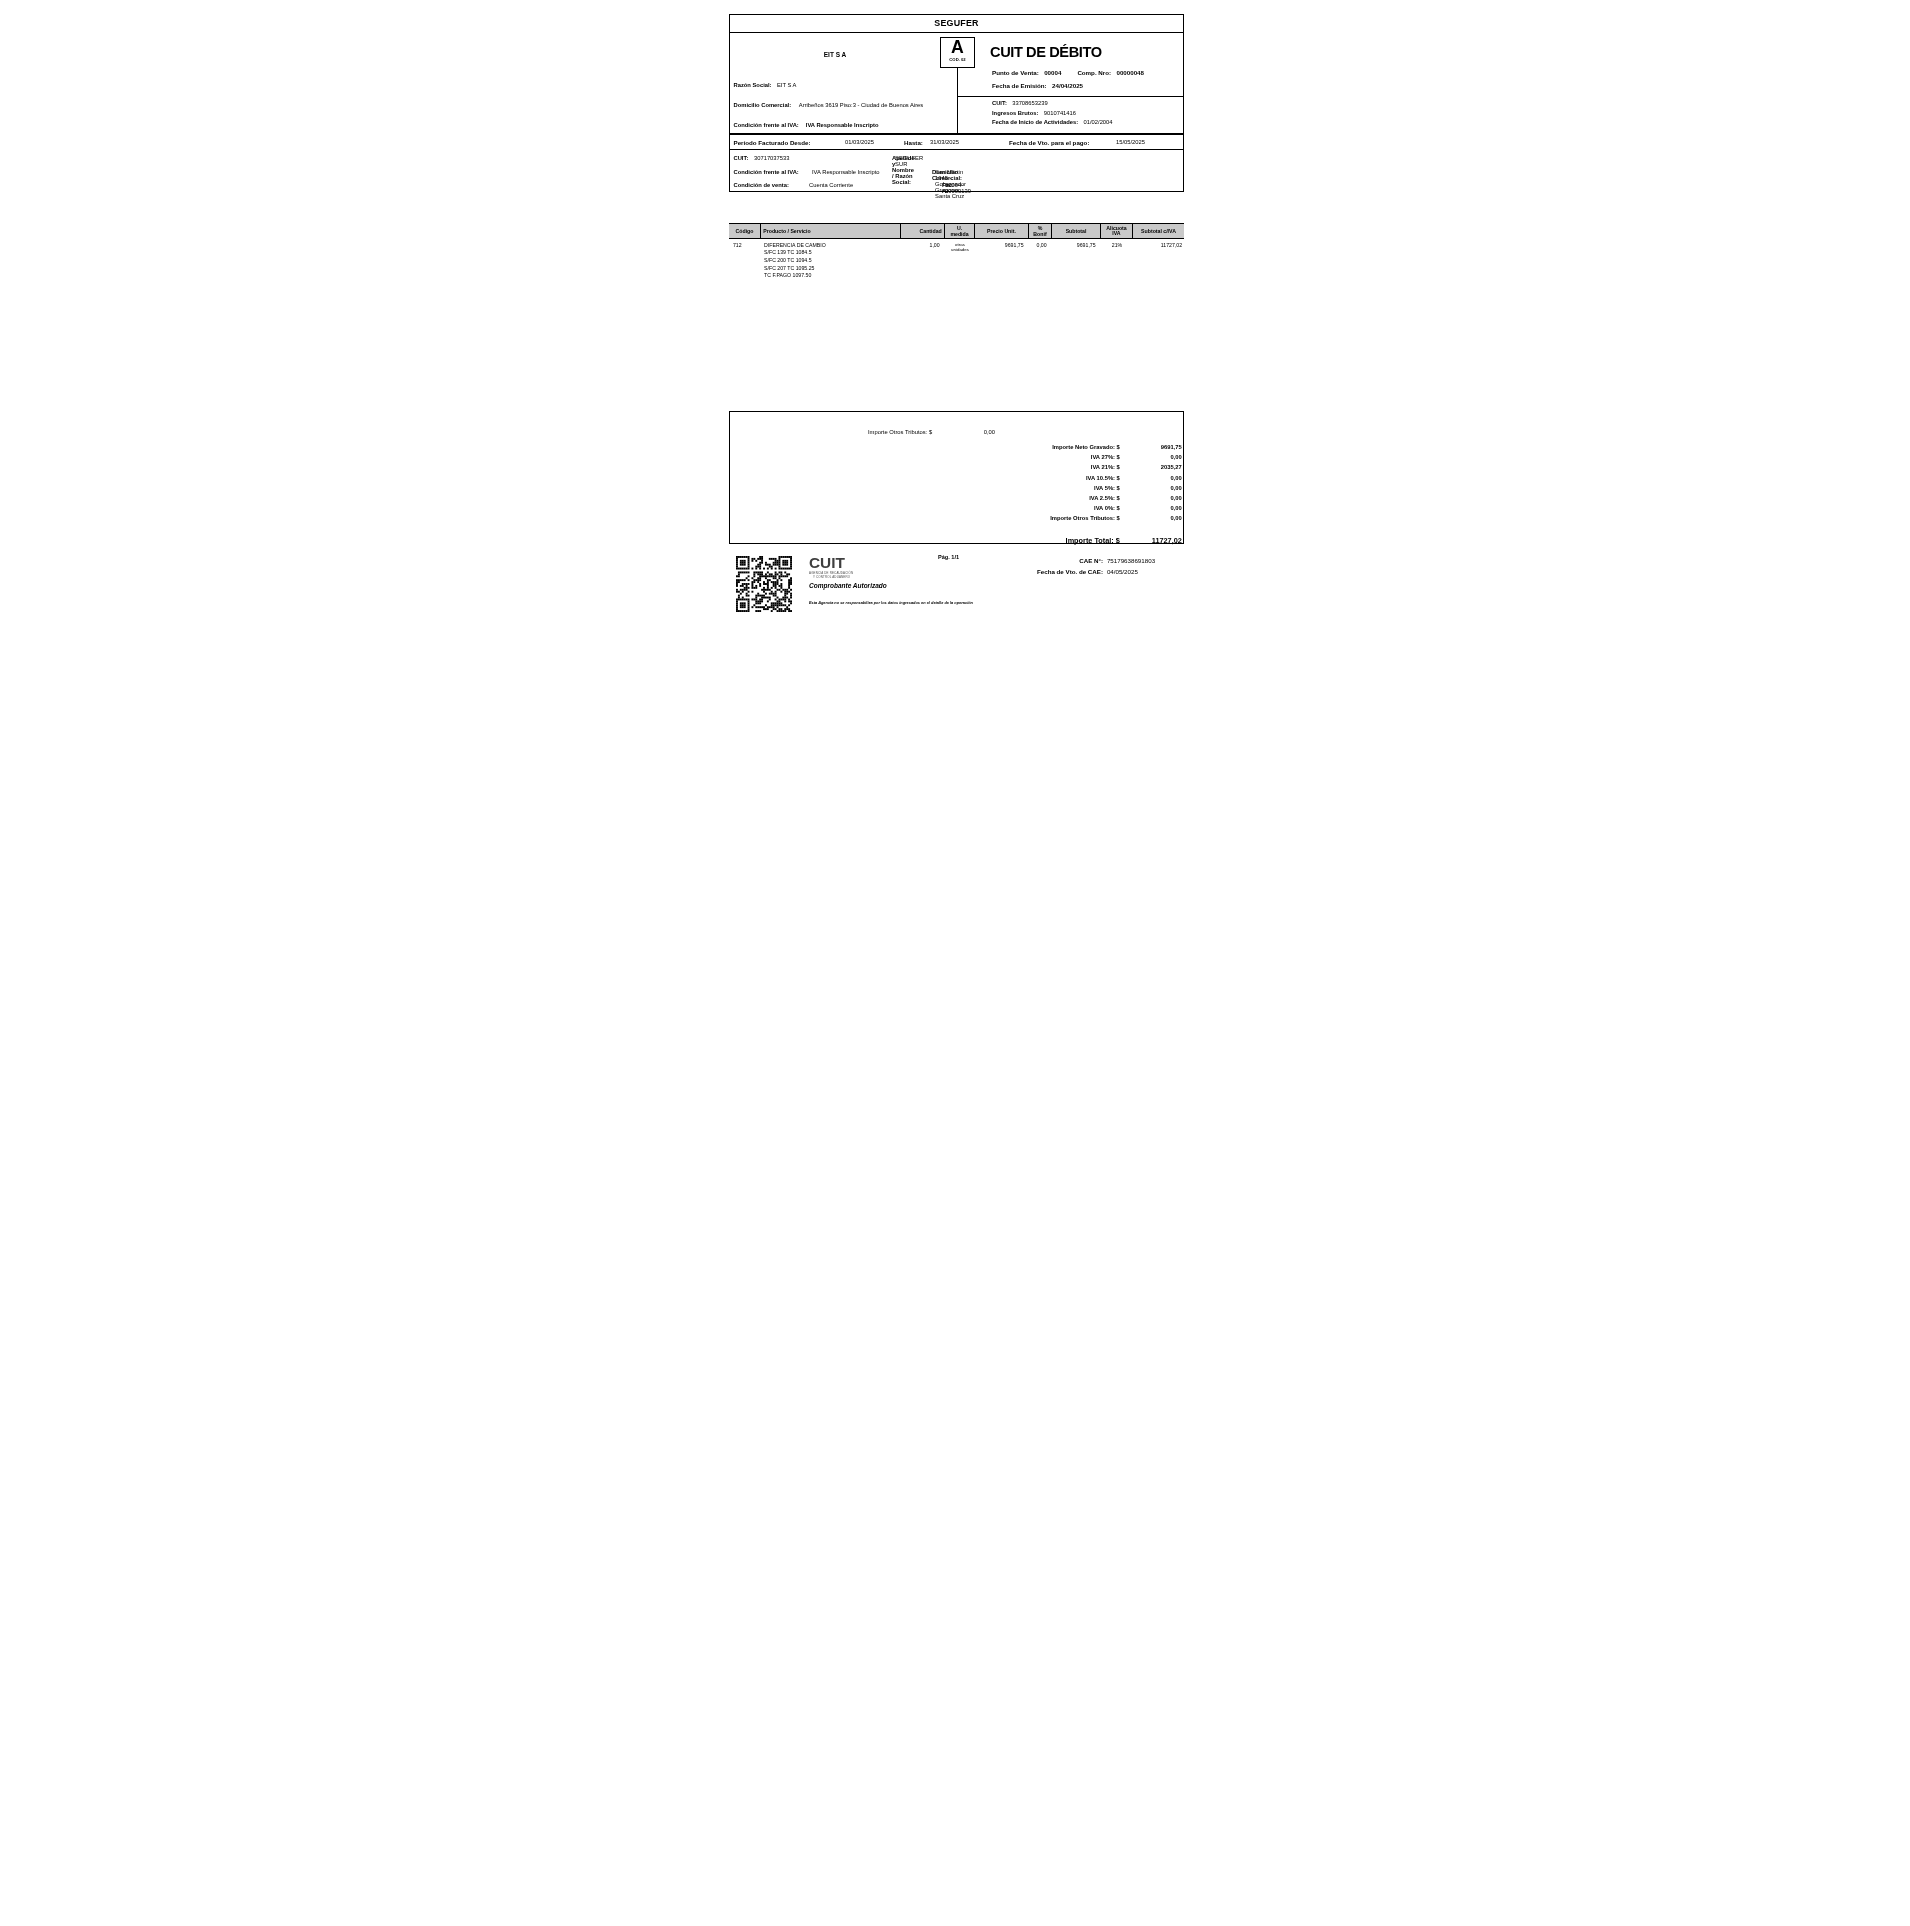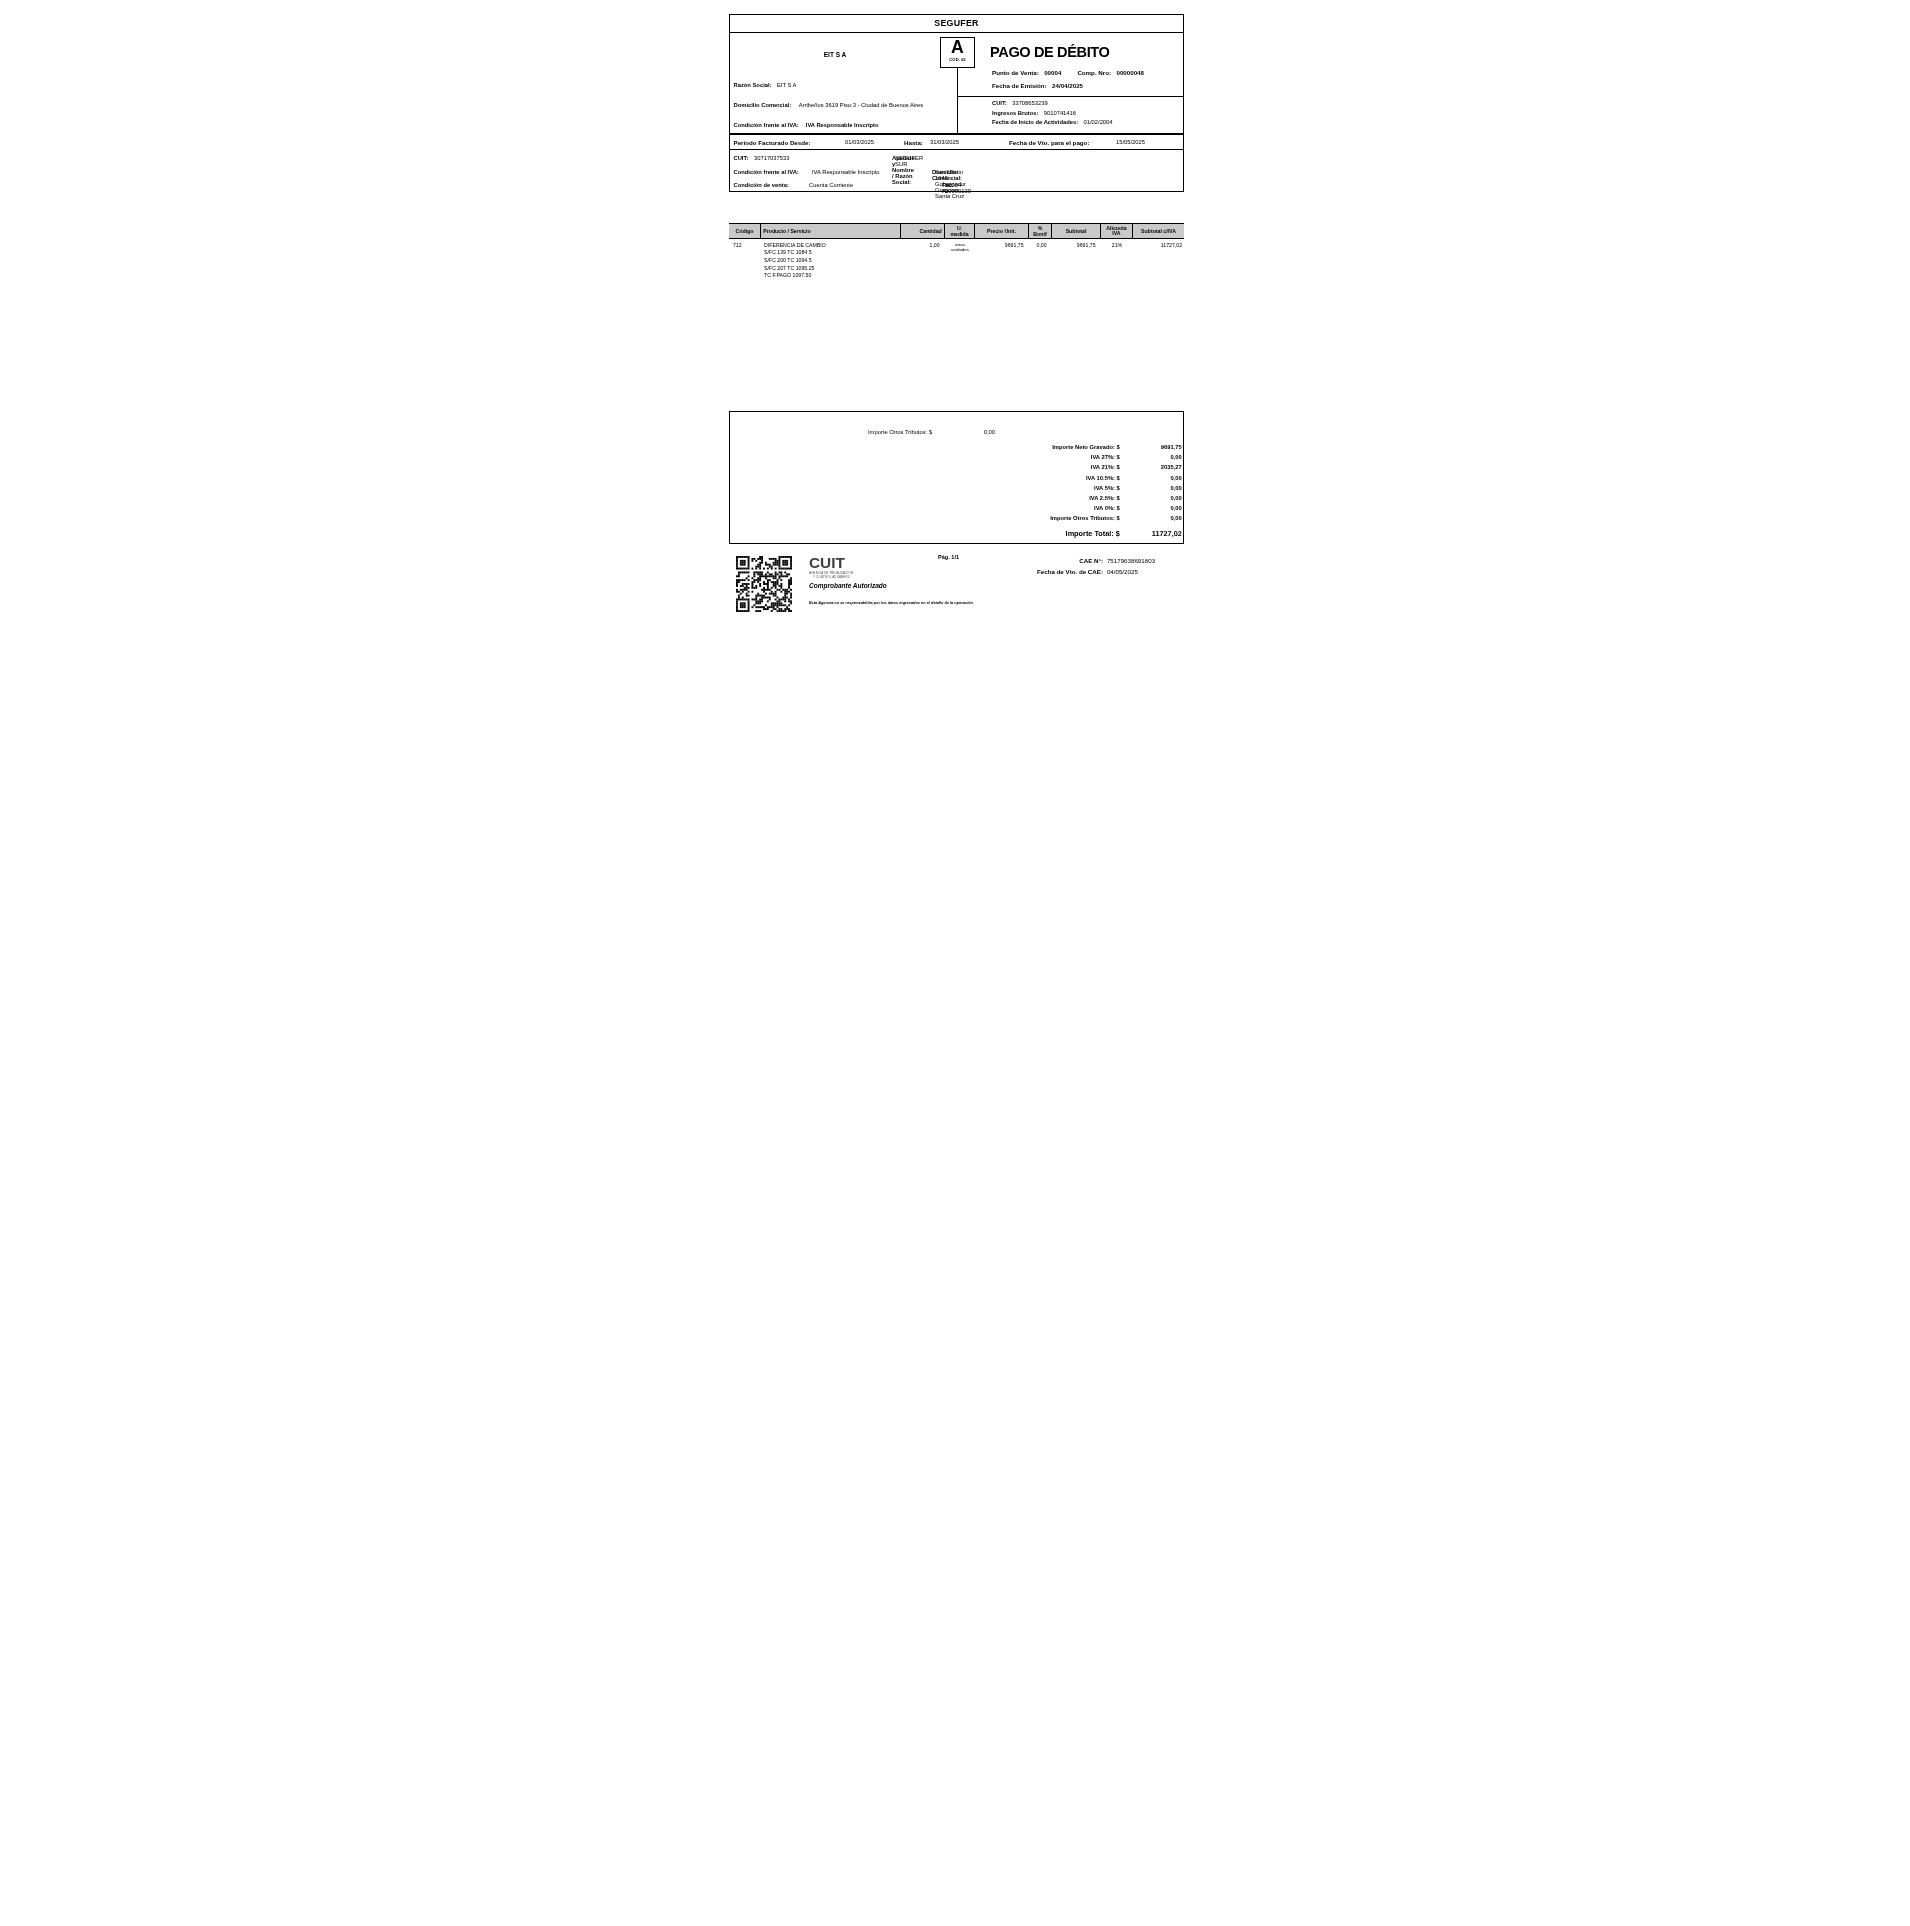--- a/index.html
+++ b/index.html
@@ -76,21 +76,21 @@
   #cell-alic { text-align:center; }
   #cell-subiva { text-align:right; padding-right:1.9px; }
 
   
   #box-totals { left:13px; top:411px; width:455px; height:133px; border-bottom-width:1.2px; }
   #t-otros-line { position:absolute; left:138px; top:17px; font-size:5.8px; }
   #t-otros-line .v { position:absolute; left:92px; width:35px; text-align:right; }
   #t-list { position:absolute; top:32px; left:0; right:1.2px; }
   .t-row { display:flex; justify-content:flex-end; align-items:baseline; height:10.2px; font-size:5.8px; font-weight:bold; }
   .t-row .t-value { width:62px; text-align:right; }
-  #t-total-row { display:flex; justify-content:flex-end; align-items:baseline; height:13px; margin-top:3px; font-size:7.3px; font-weight:bold; }
+  #t-total-row { display:flex; justify-content:flex-end; align-items:baseline; height:13px; margin-top:10px; font-size:7.3px; font-weight:bold; }
   #t-total-row .t-value { width:62px; text-align:right; }
 
   
   #qr { position:absolute; left:19.6px; top:556px; width:56px; height:56px; }
   #arca { position:absolute; left:93px; top:556px; }
   #arca .word { font-size:15.4px; font-weight:bold; color:#3f3f3f; line-height:14.6px; letter-spacing:0; }
   #arca .sub { font-size:2.9px; color:#4a4a4a; letter-spacing:0.2px; line-height:3.5px; margin-top:1.2px; }
   #arca .sub2 { padding-left:3.9px; }
   #authorized { position:absolute; left:93px; top:582px; font-size:6.5px; font-weight:bold; font-style:italic; }
   #disclaimer { position:absolute; left:93px; top:600px; font-size:3.9px; font-weight:bold; font-style:italic; }
@@ -112,21 +112,21 @@
   <div class="bx" id="box-header">
     <div class="abs" id="company-name">EIT S A</div>
 
     <div id="letter-box">
       <span class="letter">A</span>
       <span class="code">COD. 02</span>
     </div>
     <div id="center-vline"></div>
     <div id="hline-right"></div>
 
-    <div class="abs" id="doc-title">PAGO DE DÉBITO</div>
+    <div class="abs" id="doc-title">CUIT DE DÉBITO</div>
 
     <div class="abs b" id="row-punto">
       <span>Punto de Venta:</span><span class="v">00004</span><span class="sep"></span><span>Comp. Nro:</span><span class="v">00000048</span>
     </div>
     <div class="abs b" id="row-fecha-em">
       <span>Fecha de Emisión:</span><span class="v">24/04/2025</span>
     </div>
 
     <div class="abs hr-row b" id="row-cuit-i">
       <span>CUIT:</span><span class="v">33708653239</span>

